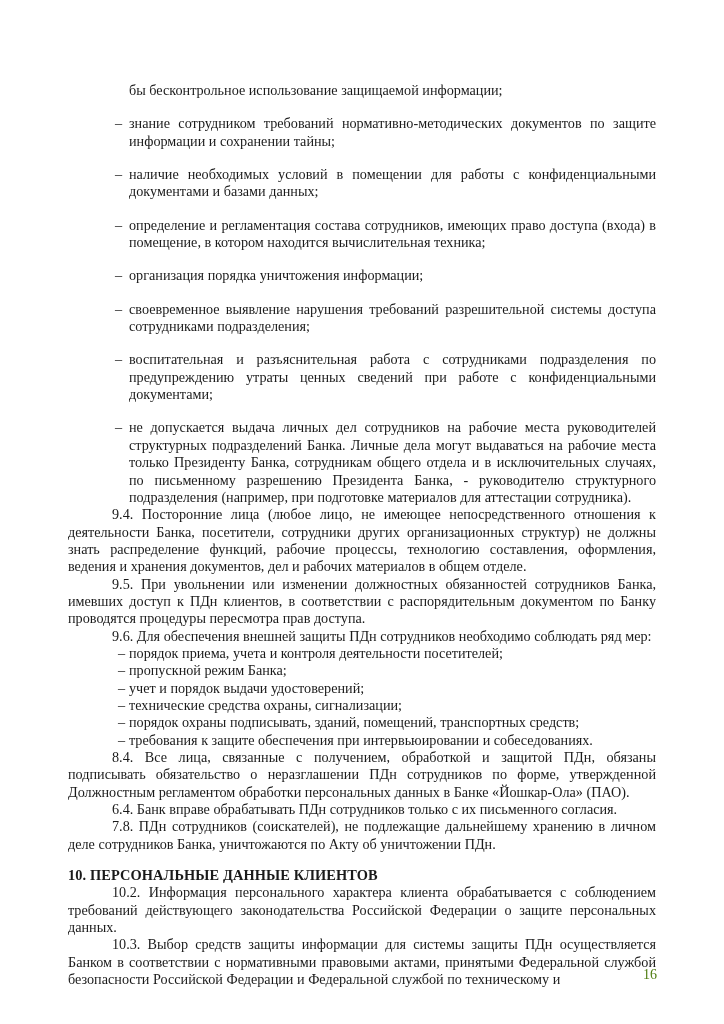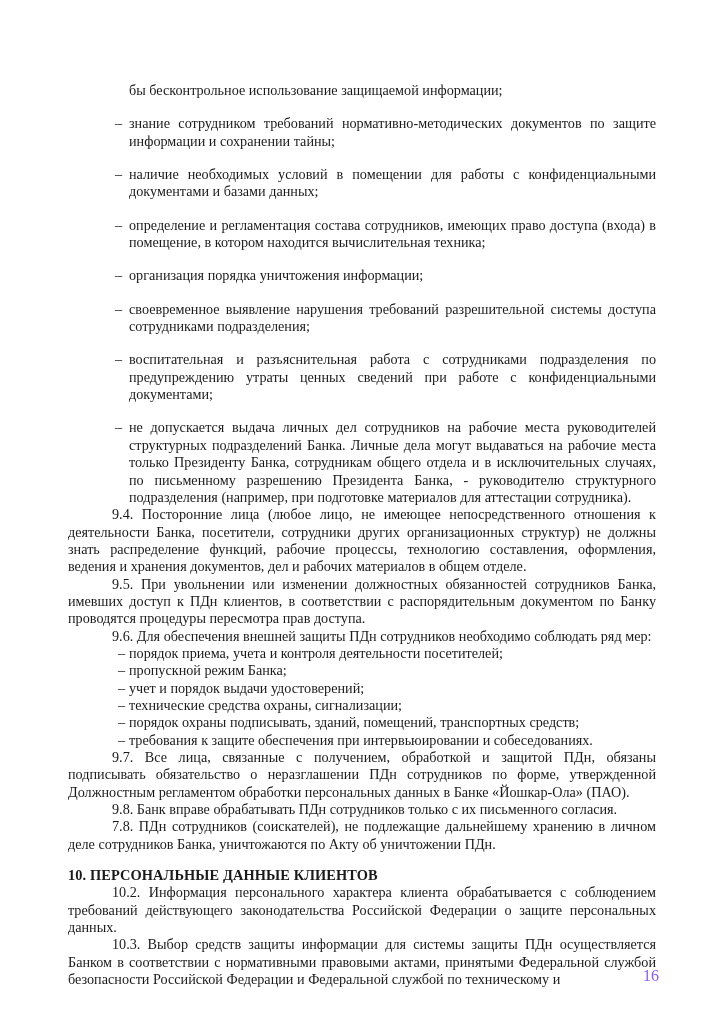--- a/index.html
+++ b/index.html
@@ -57,23 +57,23 @@
       text-align: left;
       font-weight: bold;
       margin-top: 14px;
       font-size: 14.4px;
       letter-spacing: 0.1px;
     }
     .page-number {
       position: absolute;
       left: 643px;
       top: 967px;
-      font-size: 16px;
+      font-size: 14px;
       font-family: "Liberation Serif", "DejaVu Serif", serif;
-      color: #8b5cf6;
+      color: #4d7c0f;
     }
   </style>
 </head>
 <body>
 
 <div class="page">
 
   <div class="li cont">
     <span>бы бесконтрольное использование защищаемой информации;</span>
   </div>
@@ -128,22 +128,22 @@
   </div>
   <div class="li2">
     <span class="dash">–</span>
     <span>порядок охраны подписывать, зданий, помещений, транспортных средств;</span>
   </div>
   <div class="li2">
     <span class="dash">–</span>
     <span>требования к защите обеспечения при интервьюировании и собеседованиях.</span>
   </div>
 
-  <p class="para">9.7. Все лица, связанные с получением, обработкой и защитой ПДн, обязаны подписывать обязательство о неразглашении ПДн сотрудников по форме, утвержденной Должностным регламентом обработки персональных данных в Банке «Йошкар-Ола» (ПАО).</p>
-  <p class="para">9.8. Банк вправе обрабатывать ПДн сотрудников только с их письменного согласия.</p>
+  <p class="para">8.4. Все лица, связанные с получением, обработкой и защитой ПДн, обязаны подписывать обязательство о неразглашении ПДн сотрудников по форме, утвержденной Должностным регламентом обработки персональных данных в Банке «Йошкар-Ола» (ПАО).</p>
+  <p class="para">6.4. Банк вправе обрабатывать ПДн сотрудников только с их письменного согласия.</p>
   <p class="para">7.8. ПДн сотрудников (соискателей), не подлежащие дальнейшему хранению в личном деле сотрудников Банка, уничтожаются по Акту об уничтожении ПДн.</p>
 
   <div class="heading">10. ПЕРСОНАЛЬНЫЕ ДАННЫЕ КЛИЕНТОВ</div>
 
   <p class="para">10.2. Информация персонального характера клиента обрабатывается с соблюдением требований действующего законодательства Российской Федерации о защите персональных данных.</p>
   <p class="para">10.3. Выбор средств защиты информации для системы защиты ПДн осуществляется Банком в соответствии с нормативными правовыми актами, принятыми Федеральной службой безопасности Российской Федерации и Федеральной службой по техническому и</p>
 </div>
 
 <div class="page-number">16</div>
 

